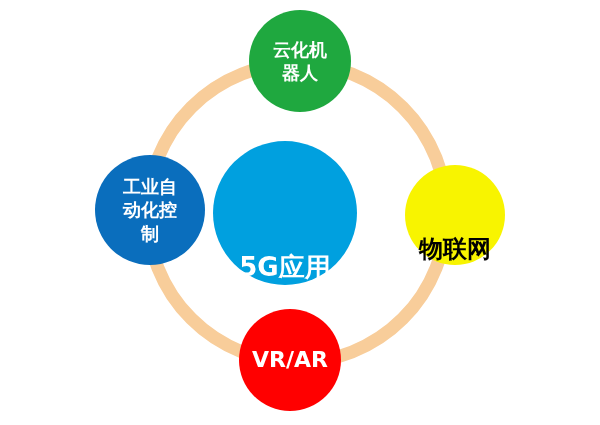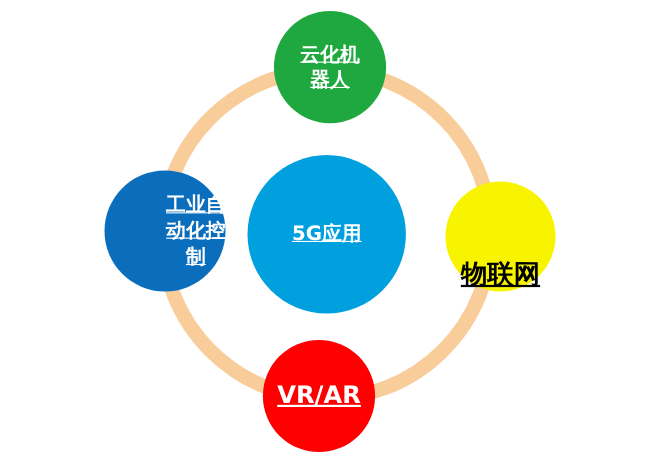--- a/index.html
+++ b/index.html
@@ -30,43 +30,42 @@
     position: absolute;
     border-radius: 50%;
     display: flex;
     align-items: center;
     justify-content: center;
     text-align: center;
     font-weight: bold;
     white-space: pre-line;
     line-height: 1.3;
     z-index: 2;
-    text-decoration: underline;
   }
   .node-center {
-    left: 225px;
+    left: 213px;
     top: 141px;
     width: 144px;
     height: 144px;
-    font-size: 18px;
+    font-size: 26px;
+    align-items: flex-end;
   }
   .node-top {
     left: 249px;
     top: 10px;
     width: 102px;
     height: 102px;
     font-size: 18px;
   }
   .node-left {
     left: 95px;
     top: 155px;
     width: 110px;
     height: 110px;
     font-size: 18px;
-    justify-content: flex-end;
   }
   .node-right {
     left: 405px;
     top: 165px;
     width: 100px;
     height: 100px;
     font-size: 24px;
     align-items: flex-end;
   }
   .node-bottom {

